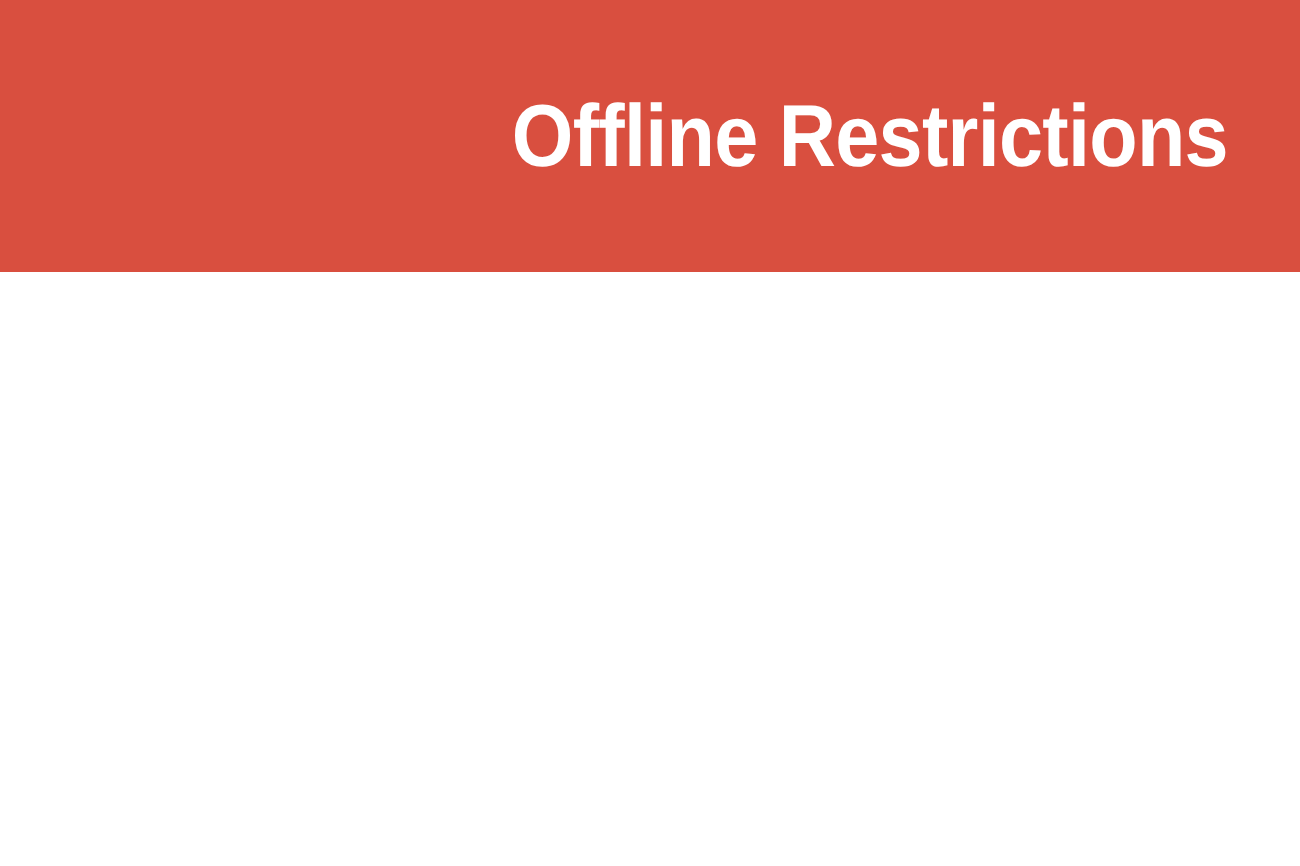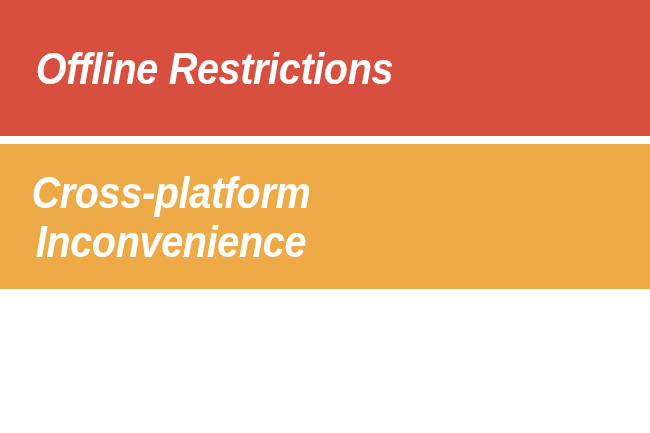--- a/index.html
+++ b/index.html
@@ -22,24 +22,23 @@
     display: flex;
     flex-direction: column;
     align-items: stretch;
   }
 
   .band {
     position: relative;
     width: 100%;
     display: flex;
     align-items: center;
-    justify-content: flex-start;
+    justify-content: flex-end;
     box-sizing: border-box;
     overflow: hidden;
-    font-style: italic;
   }
 
   .band-1 {
     height: 136px;
     background: #d94f3f;
   }
 
   .gap {
     width: 100%;
     background: #ffffff;
@@ -92,21 +91,17 @@
 <body>
 
 <div class="infographic" style="width: 650px; height: 433px; background: rgb(255, 255, 255);">
 
   <div class="band band-1" style="background: rgb(217, 79, 63);">
     <div class="band-label" style="color: rgb(255, 255, 255);">Offline Restrictions</div>
   </div>
 
   <div class="gap gap-1" style="background: rgb(255, 255, 255);"></div>
 
-  <div class="band band-2" style="background: rgb(237, 170, 70);">
-    <div class="band-label" style="color: rgb(255, 255, 255);">Cross-platform
-Inconvenience</div>
-  </div>
 
   <div class="gap gap-2" style="background: rgb(255, 255, 255);"></div>
 
 
 </div>
 
 </body></html>

